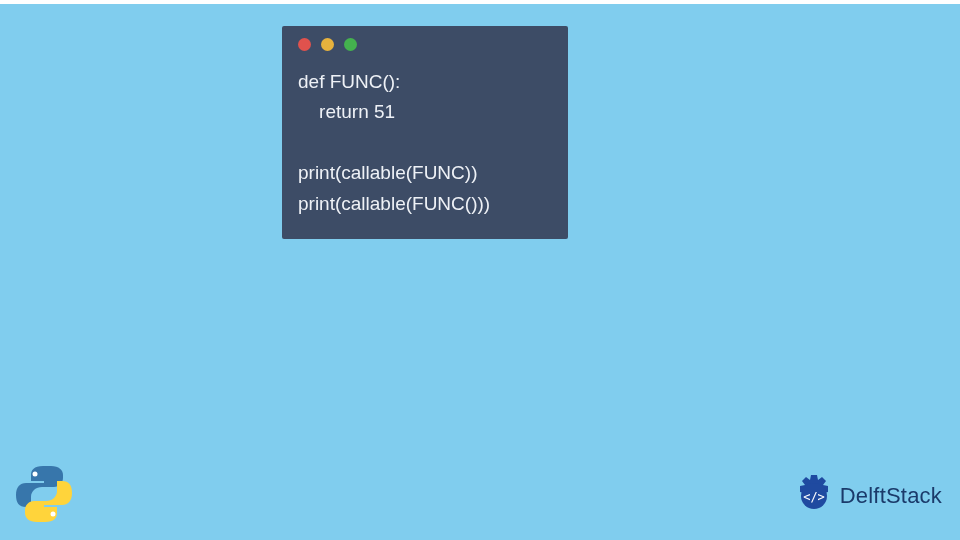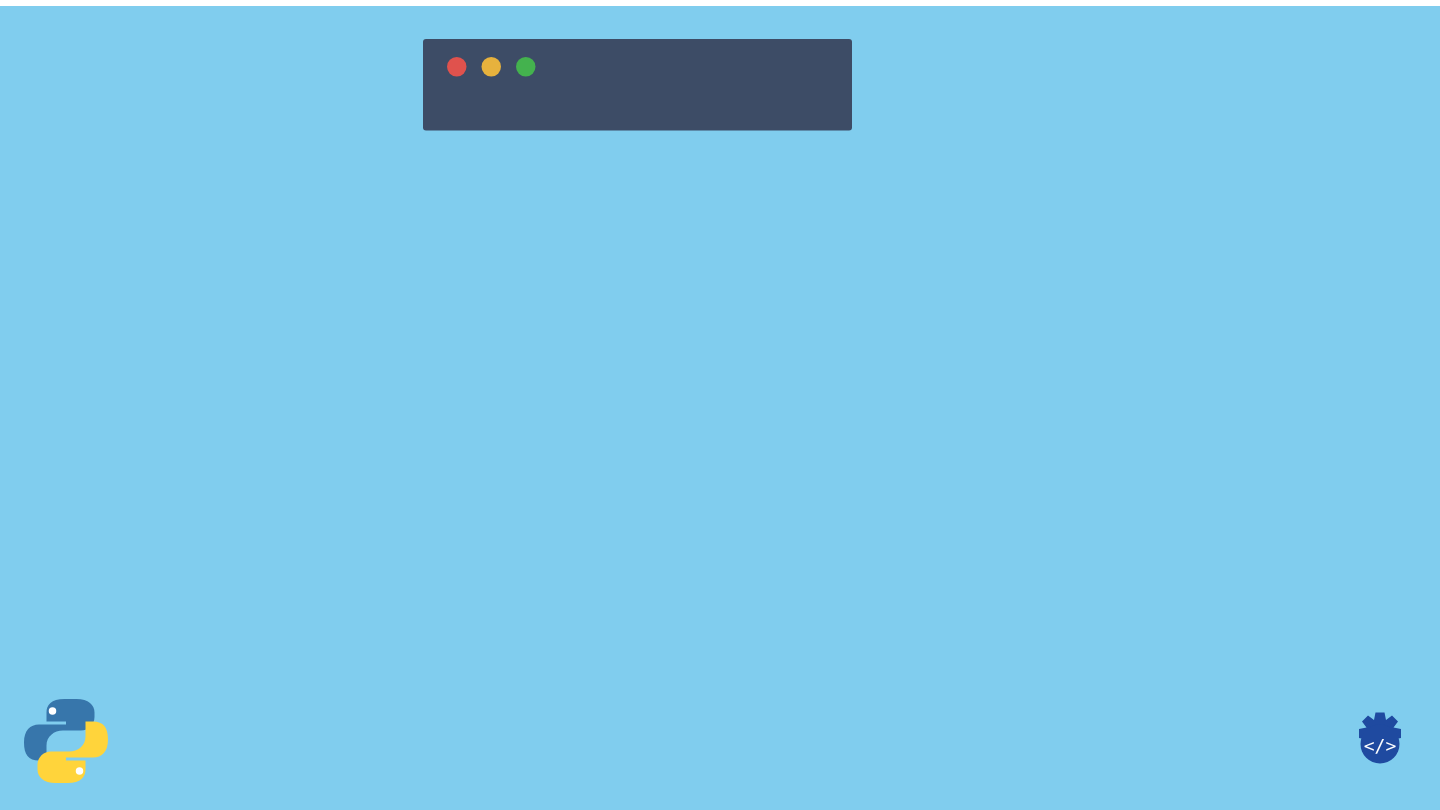--- a/index.html
+++ b/index.html
@@ -73,32 +73,38 @@
 <body>
 
 <div class="top-strip"></div>
 
 <div class="code-card">
   <div class="traffic-lights">
     <div class="dot red"></div>
     <div class="dot yellow"></div>
     <div class="dot green"></div>
   </div>
+  <pre class="code-block">def FUNC():
+    return 51
+
+print(callable(FUNC))
+print(callable(FUNC()))</pre>
 </div>
 
 <svg class="python-logo" viewBox="0 0 64 64">
   <path d="M31 4c-9 0-12 4-12 9v6h13v2H14c-6 0-10 4-10 12s3 12 10 12h5V35c0-6 5-10 11-10h12c5 0 9-4 9-9V13c0-5-4-9-12-9H31z" fill="#3776ab"></path>
   <circle cx="23" cy="12" r="2.5" fill="#fff"></circle>
   <path d="M33 60c9 0 12-4 12-9v-6H32v-2h18c6 0 10-4 10-12s-3-12-10-12h-5v10c0 6-5 10-11 10H22c-5 0-9 4-9 9v3c0 5 4 9 12 9h8z" fill="#ffd43b"></path>
   <circle cx="41" cy="52" r="2.5" fill="#fff"></circle>
 </svg>
 
 <div class="delft-badge">
   <svg width="44" height="44" viewBox="0 0 44 44">
     <g transform="translate(22,22)">
       <g fill="#1f4aa0">
         <path d="M-3,-21 h6 l1,5 4,-3 4,4 -3,4 5,1 v6 l-5,1 3,4 -4,4 -4,-3 -1,5 h-6 l-1,-5 -4,3 -4,-4 3,-4 -5,-1 v-6 l5,-1 -3,-4 4,-4 4,3 z"></path>
       </g>
       <circle r="13" fill="#1f4aa0"></circle>
       <text x="0" y="5" text-anchor="middle" font-size="12" fill="#ffffff" font-family="monospace">&lt;/&gt;</text>
     </g>
   </svg>
+  <span class="delft-text">DelftStack</span>
 </div>
 
 </body></html>

